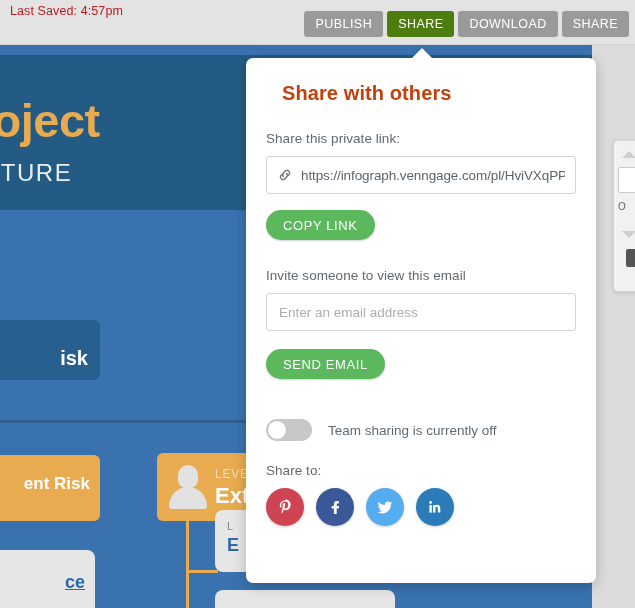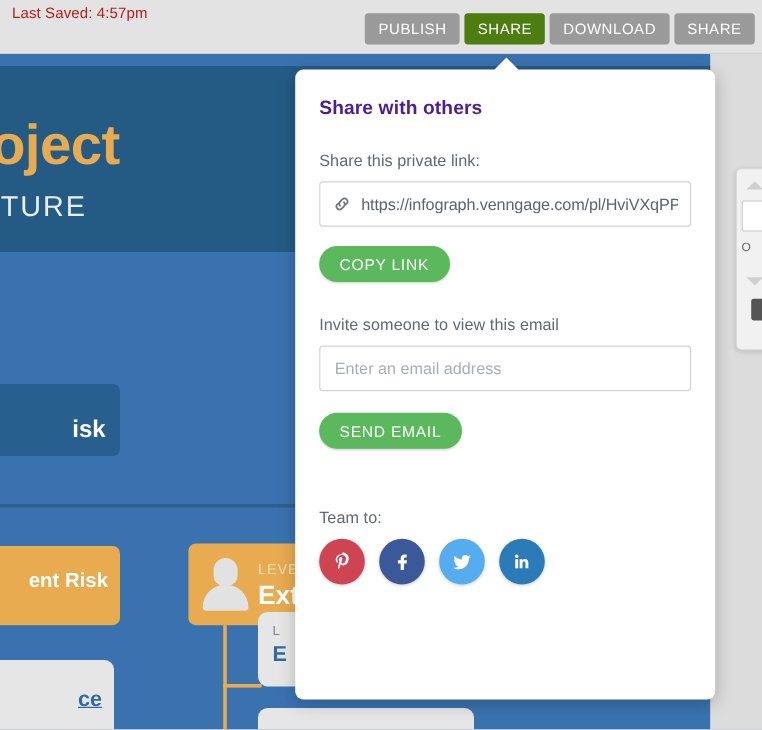--- a/index.html
+++ b/index.html
@@ -269,24 +269,24 @@
     left: 411px; top: 48px;
     width: 0; height: 0;
     border-left: 11px solid transparent;
     border-right: 11px solid transparent;
     border-bottom: 11px solid #ffffff;
     z-index: 21;
     filter: drop-shadow(0 -1px 1px rgba(0,0,0,.06));
   }
   .pop-inner { position: relative; padding: 24px 20px 0 20px; }
   .pop-title {
-    font-size: 16px;
+    font-size: 20px;
     font-weight: bold;
-    color: #4c1d95;
-    margin: 0 0 26px 0;
+    color: #c2410c;
+    margin: 0 0 26px 16px;
     letter-spacing: .1px;
   }
   .field-label {
     font-size: 13.5px;
     color: #62696f;
     margin-bottom: 10px;
     letter-spacing: .05px;
   }
   .link-box {
     position: relative;
@@ -479,24 +479,30 @@
 
       <div class="field-label">Invite someone to view this email</div>
 
       <input class="email-input" type="text" placeholder="Enter an email address" style="">
 
       <button class="green-btn">SEND EMAIL</button>
 
       <div class="spacer-28"></div>
 
 
+      <div class="toggle-row">
+        <span class="toggle">
+          <span class="knob"></span>
+        </span>
+        <span class="toggle-text">Team sharing is currently off</span>
+      </div>
 
       <div class="spacer-22"></div>
 
-      <div class="field-label">Team to:</div>
+      <div class="field-label">Share to:</div>
 
       <div class="social-row">
 
         <span class="social" style="background:#cf4452;">
           <svg width="20" height="20" viewBox="0 0 20 20">
             <path fill="#ffffff" d="M10.3 3.6c-3.6 0-5.5 2.4-5.5 4.6 0 1.0.5 2.3 1.4 2.7.2.1.3 0 .3-.1l.2-.7c0-.1 0-.2-.1-.3-.3-.4-.5-.9-.5-1.5 0-2 1.5-3.8 3.9-3.8 2.1 0 3.3 1.3 3.3 3 0 2.2-1 4.1-2.5 4.1-.8 0-1.4-.7-1.2-1.5.2-1 .7-2.1.7-2.8 0-.6-.4-1.2-1.1-1.2-.9 0-1.6.9-1.6 2.1 0 .8.3 1.3.3 1.3l-1.1 4.6c-.2.9-.1 2.2 0 2.3 0 .1.1.1.2 0 .1-.1.9-1.1 1.2-2.1l.6-2.2c.3.6 1.2 1.1 2.1 1.1 2.8 0 4.7-2.5 4.7-5.9 0-2.5-2.1-4.8-5.3-4.8z"></path>
           </svg>
         </span>
 
         <span class="social" style="background:#3b5998;">

